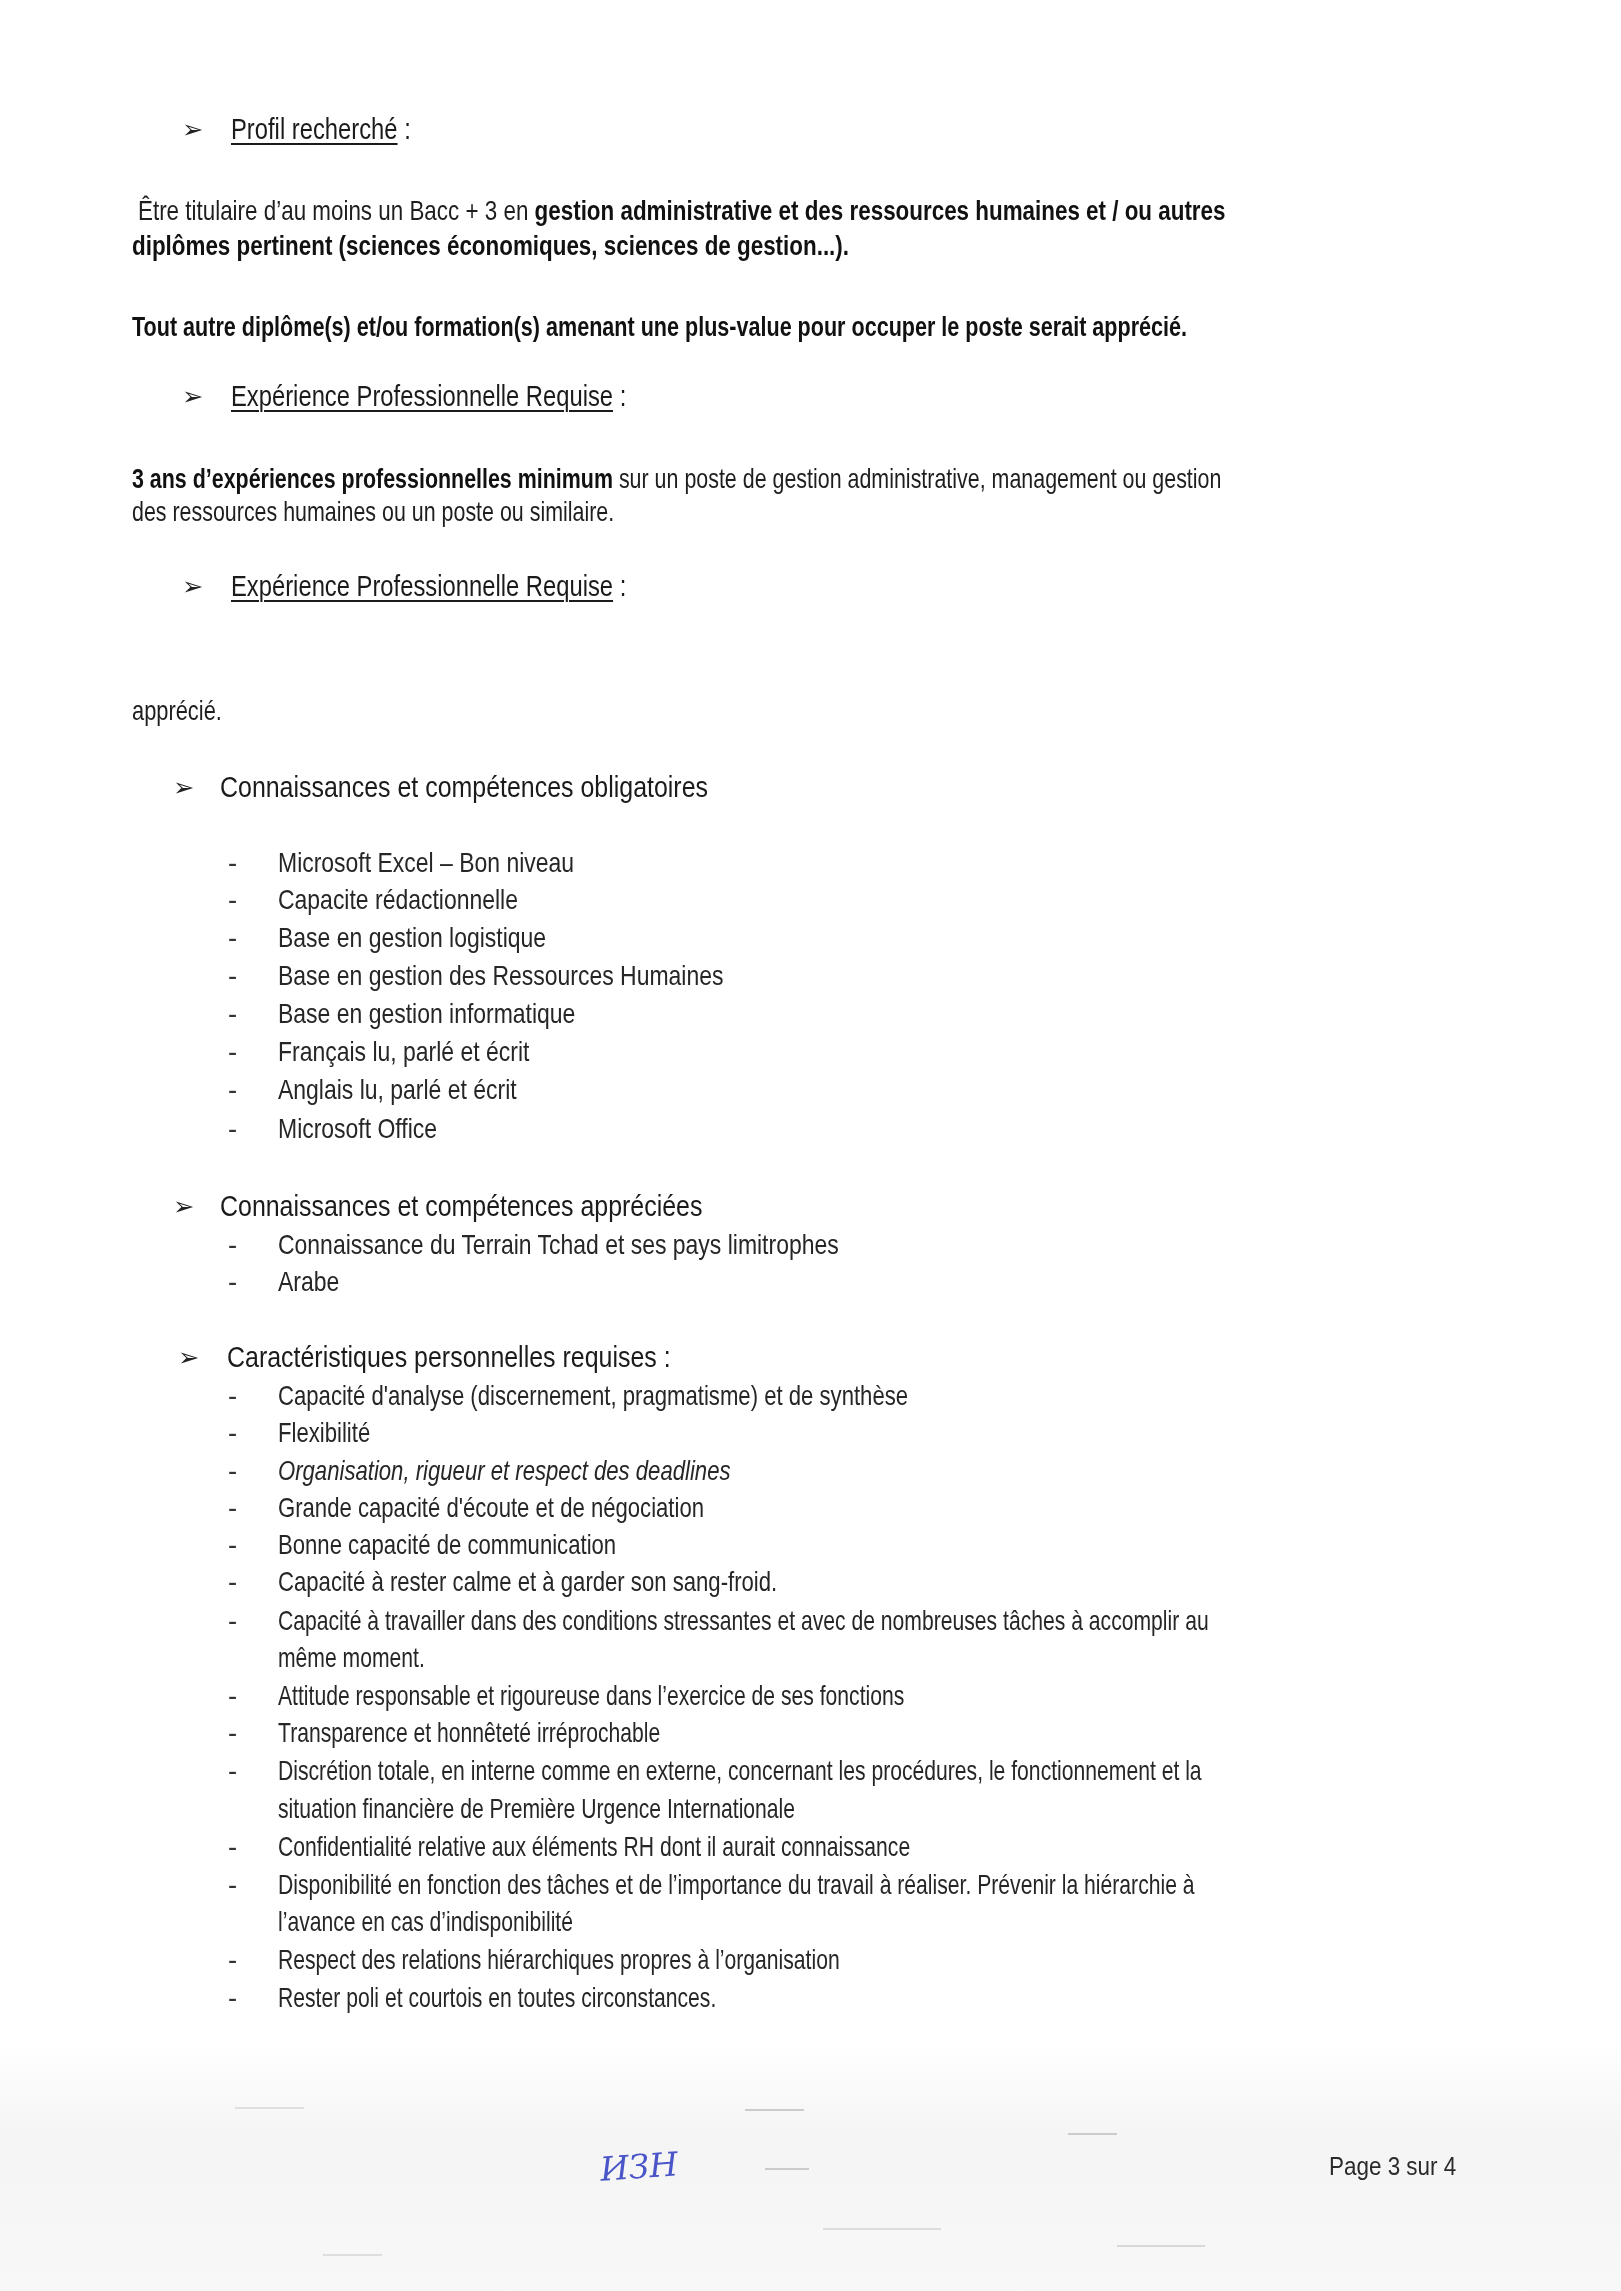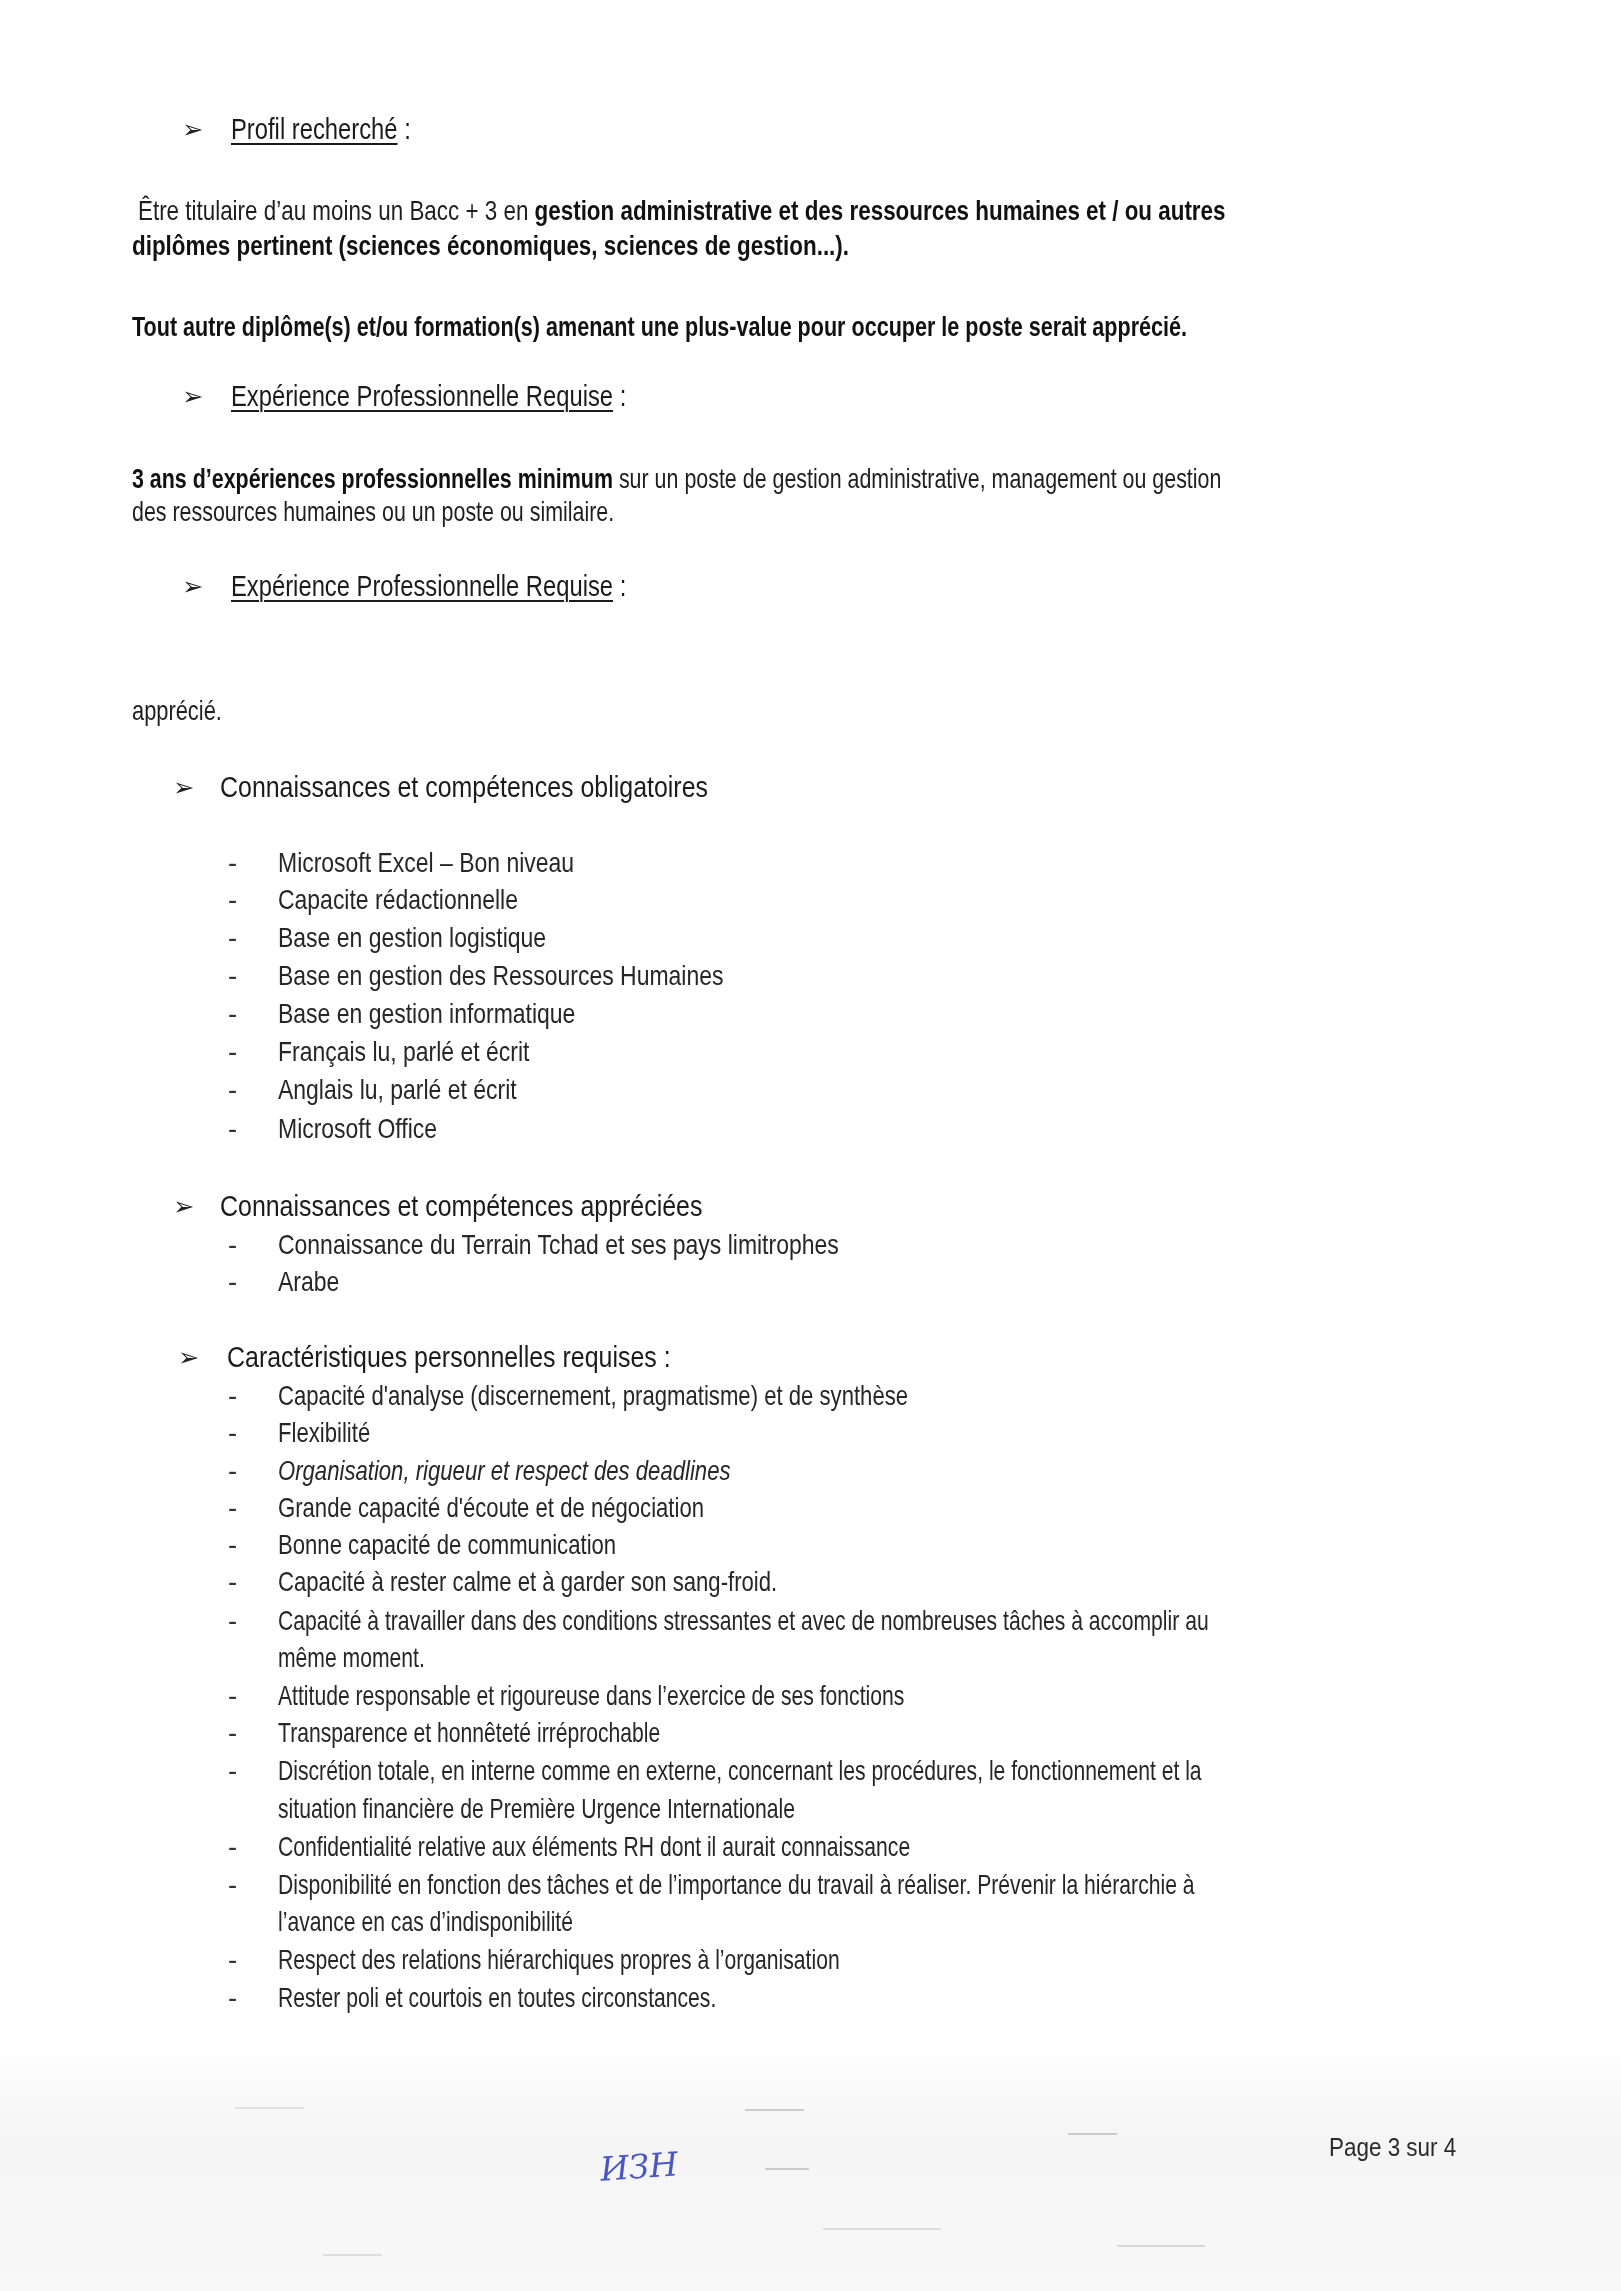--- a/index.html
+++ b/index.html
@@ -16,21 +16,21 @@
   }
   .abs { position: absolute; white-space: nowrap; }
   .cond { display: inline-block; transform: scaleX(0.82); transform-origin: left center; }
   .heading { font-size: 29px; line-height: 35px; color: #1b1b1b; }
   .heading .u { text-decoration: underline; text-decoration-thickness: 2px; text-underline-offset: 3.9px; }
   .arrow { position: absolute; font-size: 25.5px; line-height: 35px; color: #222; }
   .para { font-size: 28px; line-height: 35px; color: #1e1e1e; }
   .para b { font-weight: bold; color: #111; }
   .li { font-size: 28px; line-height: 35px; color: #262626; }
   .dash { position: absolute; font-size: 27.4px; line-height: 35px; color: #333; }
-  .footer { font-size: 25.5px; line-height: 29px; color: #2a2a2a; }
+  .footer { font-size: 25.5px; line-height: 29px; color: #2a2a2a; margin-top: 19px; }
   .sig { position: absolute; color: #4a55c8; font-family: "DejaVu Serif", serif; font-size: 33px; font-style: italic; transform: rotate(-4deg); }
   .noise { position: absolute; height: 2px; background: #b9b9b9; opacity: 0.7; }
 </style>
 </head>
 <body>
 
 <div class="page">
   <div class="scan-shade"></div>
 
   <span class="arrow" style="left:182px;top:112px;">➢</span>

